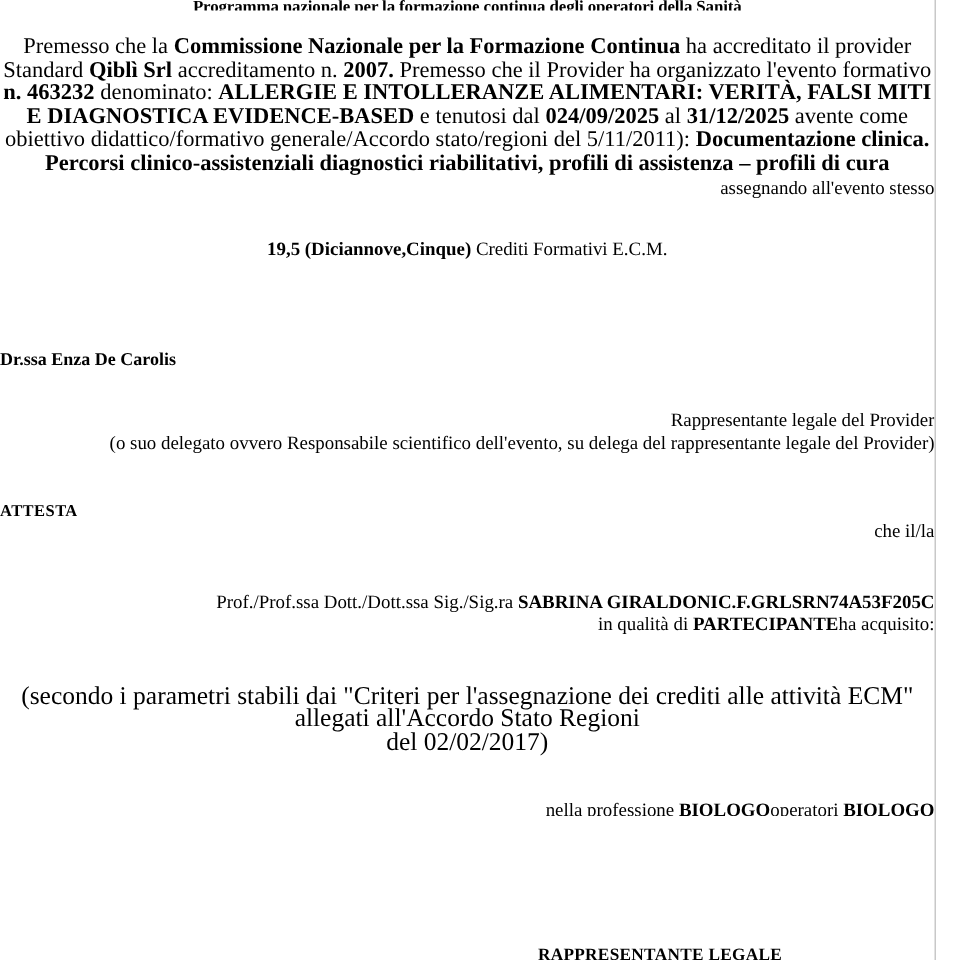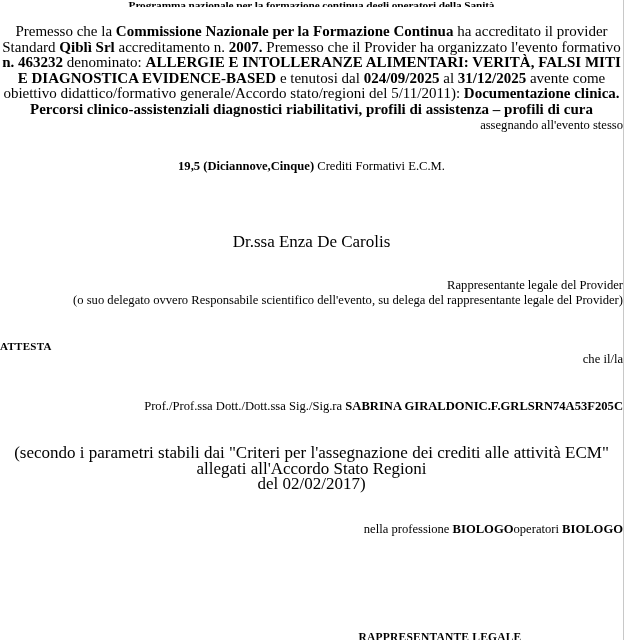--- a/index.html
+++ b/index.html
@@ -76,23 +76,22 @@
     text-align: center;
   }
 
   .small-note {
     font-size: 17px;
     line-height: 15.4px;
     text-align: center;
   }
 
   .name-big {
-    font-size: 17px;
-    font-weight: normal;
-    text-align: center;
+    font-size: 12px;
+    font-weight: bold;
   }
 
   .attesta {
     font-size: 11px;
     font-weight: bold;
     text-align: left;
     letter-spacing: 0.3px;
   }
 
   
@@ -161,20 +160,23 @@
 
   <div class="attesta">ATTESTA</div>
   <div class="line body-block">che il/la</div>
 
   <div class="spacer-lg"></div>
   <div class="spacer-md"></div>
 
   <div class="line body-block">
     <span>Prof./Prof.ssa Dott./Dott.ssa Sig./Sig.ra </span><span class="b">SABRINA GIRALDONI</span><span class="b">C.F.</span><span class="b">GRLSRN74A53F205C</span>
   </div>
+  <div class="line body-block">
+    <span>in qualità di </span><span class="b">PARTECIPANTE</span><span>ha acquisito:</span>
+  </div>
 
   <div class="spacer-lg"></div>
   <div class="spacer-md"></div>
 
   <div class="small-note">(secondo i parametri stabili dai "Criteri per l'assegnazione dei crediti alle attività ECM" allegati all'Accordo Stato Regioni</div>
   <div class="small-note">del 02/02/2017)</div>
 
   <div class="spacer-lg"></div>
   <div class="spacer-md"></div>
 

